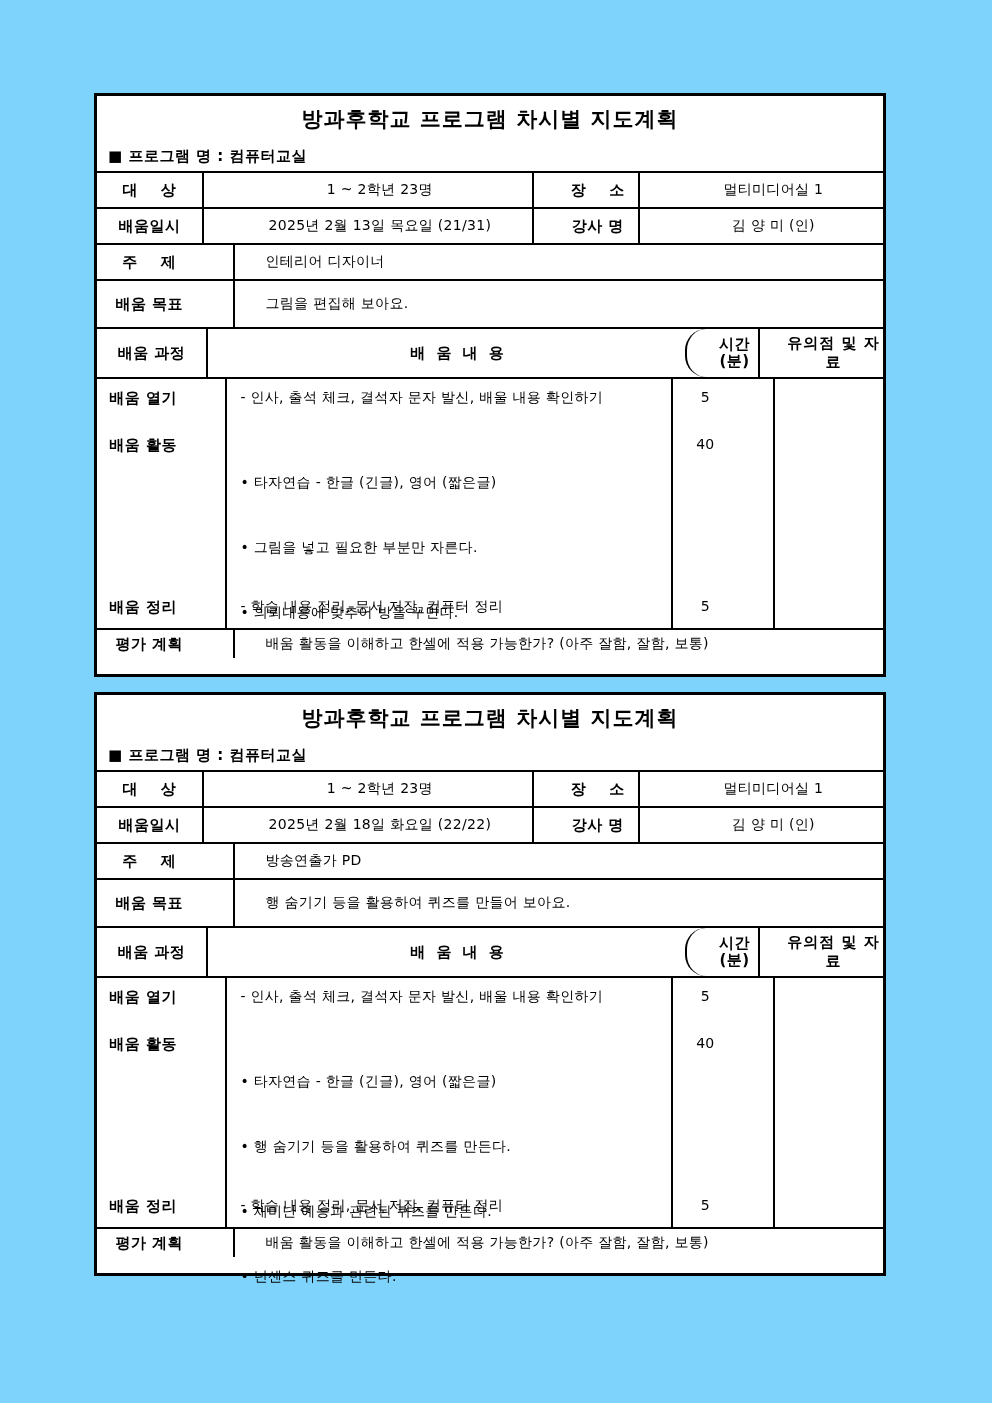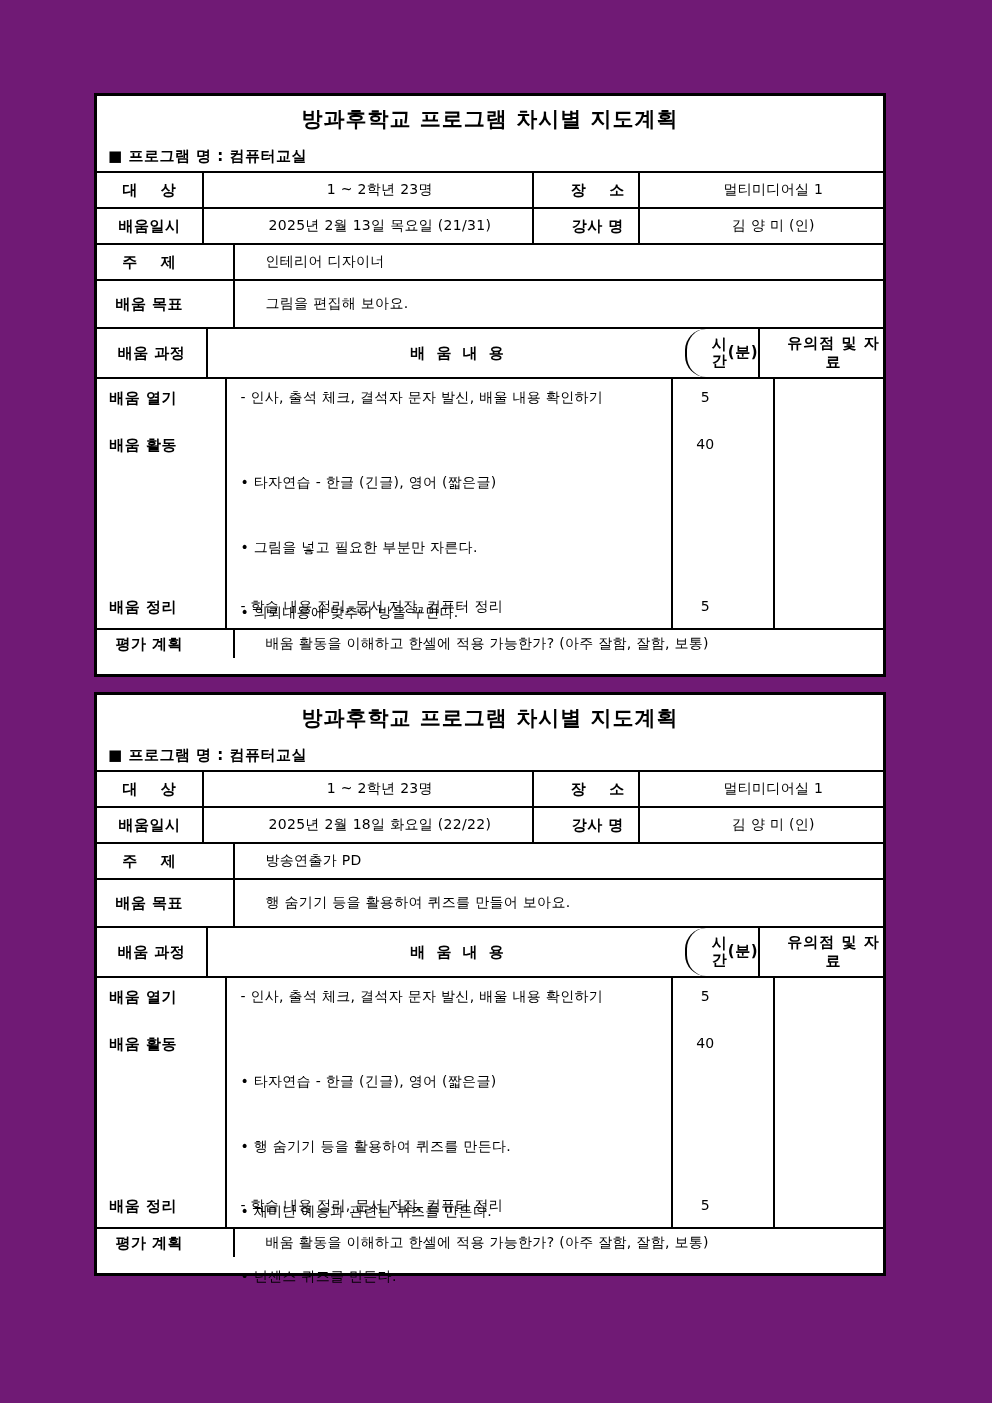--- a/index.html
+++ b/index.html
@@ -1,20 +1,20 @@
 <!DOCTYPE html>
 <html><head>
 <meta charset="utf-8">
 <style>
   html,body{margin:0;padding:0;}
   body{
     width:992px;height:1403px;background:#ffffff;color:#000;
     font-family:"DejaVu Sans","Liberation Sans",sans-serif;
   }
-  .page{position:relative;width:992px;height:1403px;background:#701a75;overflow:hidden;}
+  .page{position:relative;width:992px;height:1403px;background:#7dd3fc;overflow:hidden;}
   .sheet{
     position:absolute;left:94px;width:792px;height:584px;
     border:3px solid #000;background:#fff;box-sizing:border-box;
   }
   .s1{top:93px;}
   .s2{top:692px;}
   .row{display:flex;width:100%;box-sizing:border-box;}
   .bt{border-top:2px solid #000;}
   .cell{
     box-sizing:border-box;display:flex;align-items:center;
@@ -34,21 +34,21 @@
   .h-head{height:50px;}
   .h-body{height:251px;gap:36px;}
   .h-eval{height:30px;}
   .lab{justify-content:center;font-weight:bold;font-size:15px;letter-spacing:0.5px;}
   .val{justify-content:center;font-size:14px;letter-spacing:0.3px;}
   .left{justify-content:flex-start;padding-left:31px;margin-left:31px;}
   .title-cell{justify-content:center;font-weight:bold;font-size:21px;letter-spacing:1px;}
   .prog-cell{justify-content:flex-start;padding-left:11px;font-weight:bold;font-size:15px;letter-spacing:0.5px;}
   .head-content{letter-spacing:3px;font-size:15px;}
   .head-notes{letter-spacing:1px;font-size:15px;}
-  .timehead{flex-direction:row;justify-content:center;line-height:1.15;border-radius:21px;}
+  .timehead{flex-direction:column;justify-content:center;line-height:1.15;border-radius:21px;}
   .timehead span{display:block;text-align:center;}
   
   .mcell{display:block;position:relative;white-space:pre-wrap;box-sizing:border-box;}
   .blk{position:absolute;left:0;width:100%;box-sizing:border-box;}
   .b-open{top:10px;}
   .b-act{top:57px;}
   .b-close{top:219px;}
   .lab-blk{font-weight:bold;font-size:15px;letter-spacing:0.5px;text-align:center;}
   .time-blk{font-size:14px;text-align:center;}
   .content-line{font-size:14px;letter-spacing:0.3px;padding-left:13px;padding-right:6px;}

